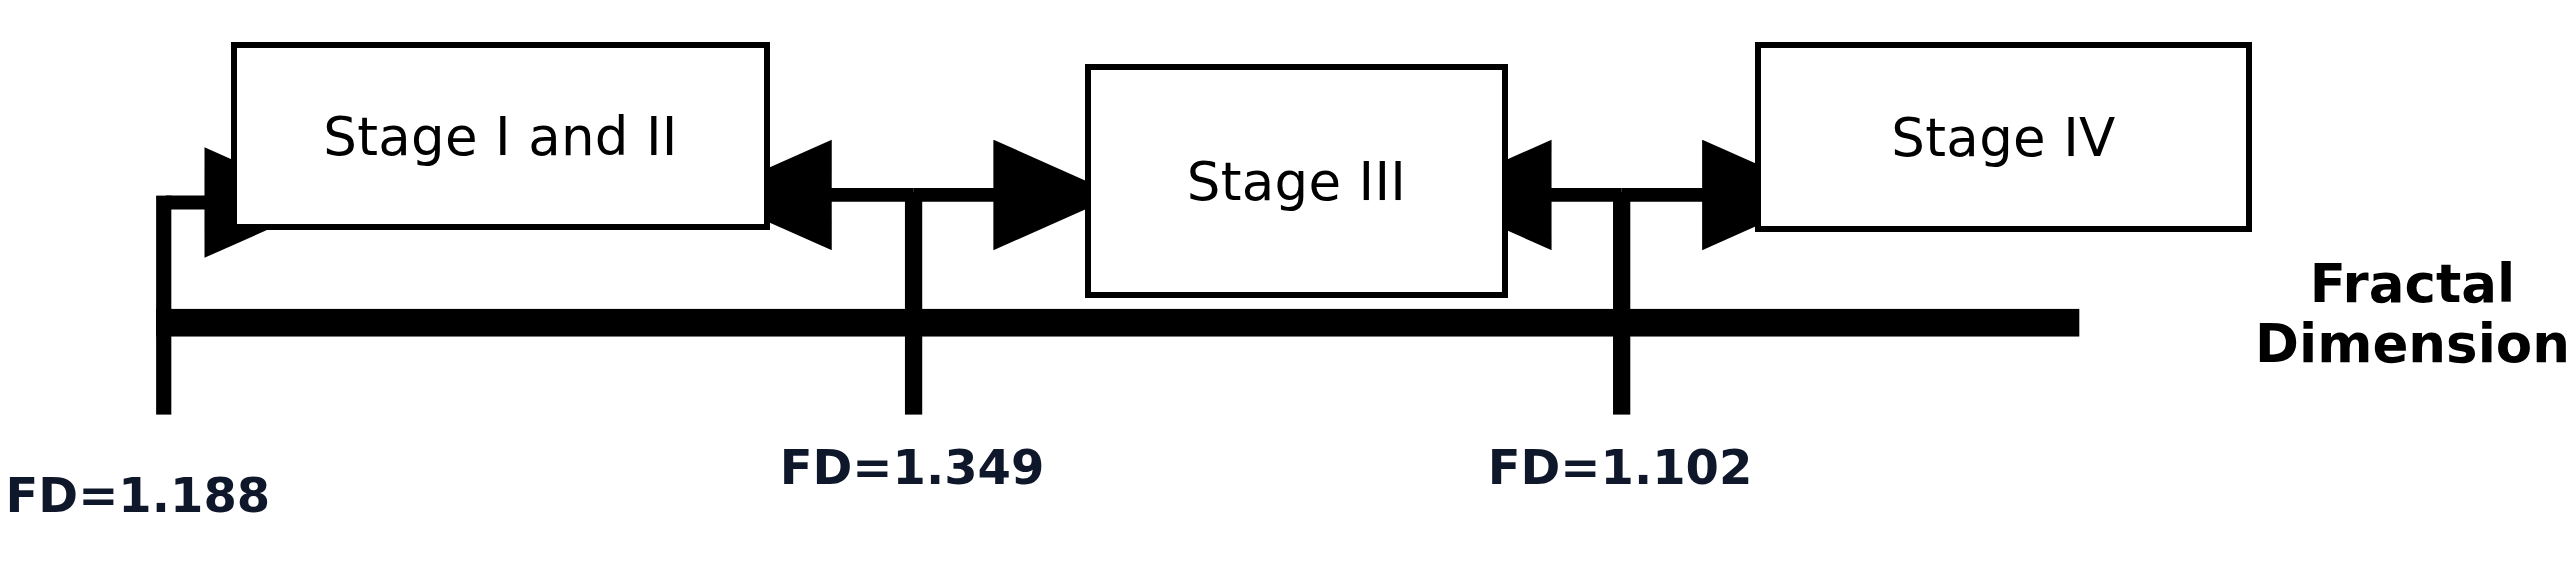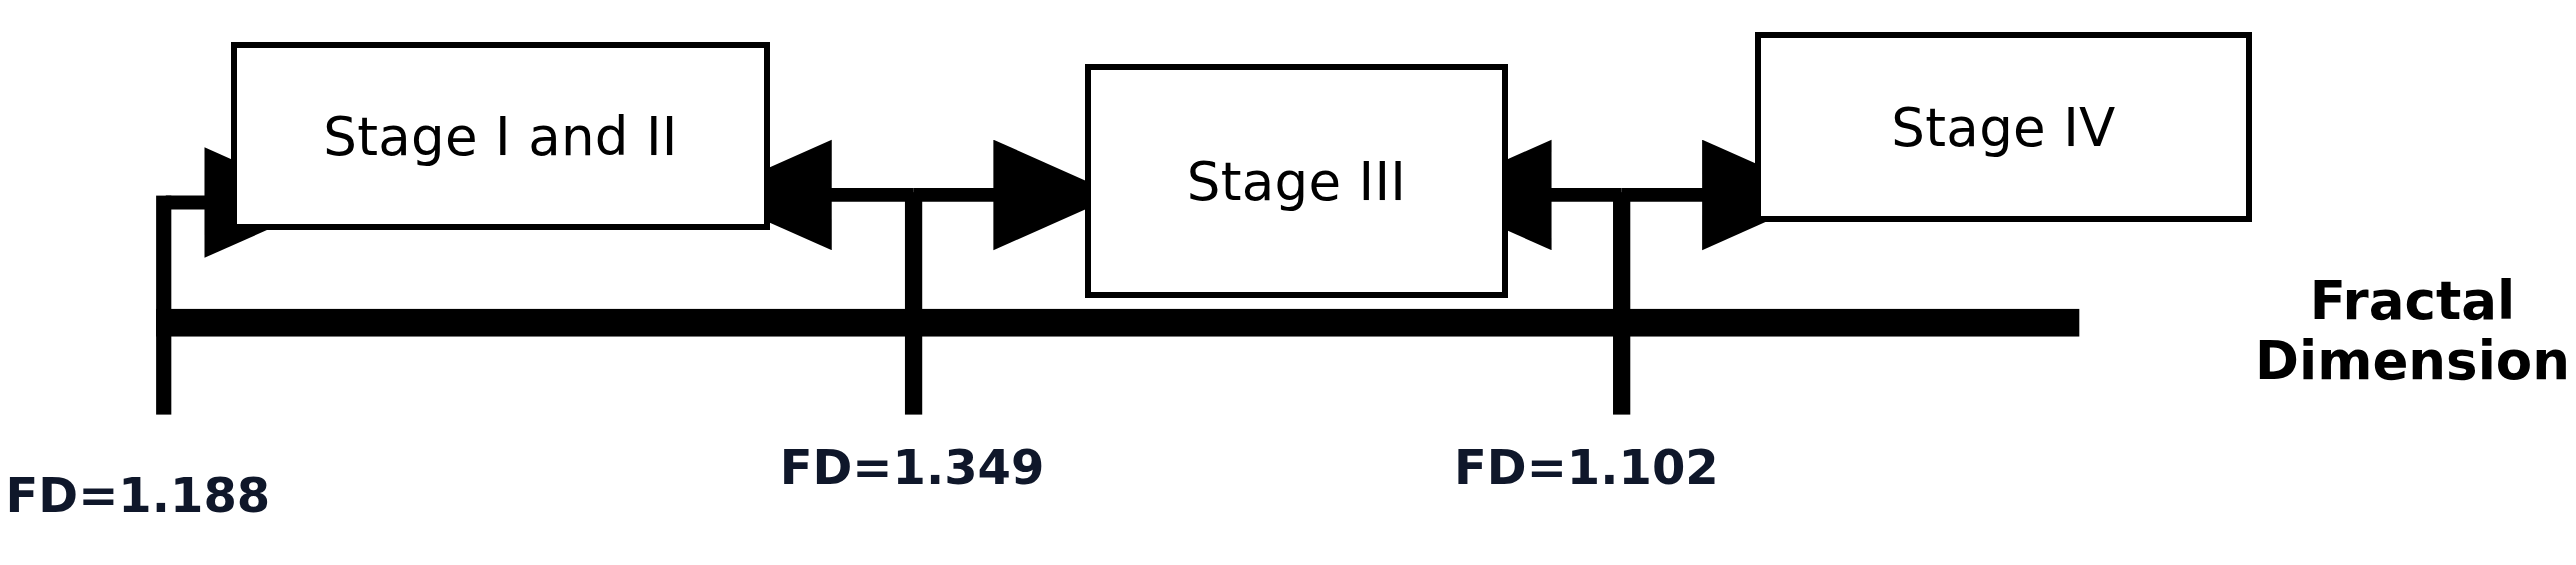--- a/index.html
+++ b/index.html
@@ -42,21 +42,21 @@
     font-family: "DejaVu Sans", sans-serif;
     font-weight: 400;
     font-size: 53px;
     line-height: 1;
     color: #000000;
     white-space: nowrap;
     letter-spacing: 0.3px;
   }
   #stage-box-1 { left: 231px;  top: 14px;  width: 539px; height: 188px; }
   #stage-box-2 { left: 1085px; top: 36px;  width: 423px; height: 234px; }
-  #stage-box-3 { left: 1755px; top: 4px;  width: 497px; height: 190px; }
+  #stage-box-3 { left: 1755px; top: 14px;  width: 497px; height: 190px; }
 
   
   .fd-label {
     position: absolute;
     font-family: "DejaVu Sans", sans-serif;
     font-weight: 700;
     font-size: 48px;
     line-height: 1.06;
     color: #0f172a;
   }
@@ -70,37 +70,36 @@
     left: 746px;
     top: 442px;
     width: 332px;
     text-align: center;
     word-break: break-all;
   }
   #fd-label-2 {
     left: 1454px;
     top: 442px;
     width: 332px;
-    text-align: left;
+    text-align: center;
     word-break: break-all;
   }
 
   
   #axis-title {
     position: absolute;
     left: 2249px;
     top: 254px;
     width: 327px;
     text-align: center;
     font-family: "DejaVu Sans", sans-serif;
     font-weight: 700;
     font-size: 53px;
     line-height: 1.14;
     color: #000000;
-    margin-top: 17px;
   }
   #axis-title .axis-title-line { display: block; }
 </style>
 </head>
 <body>
 
 <div id="stage">
 
   <svg id="diagram-svg" viewBox="0 0 3729 819">
 

